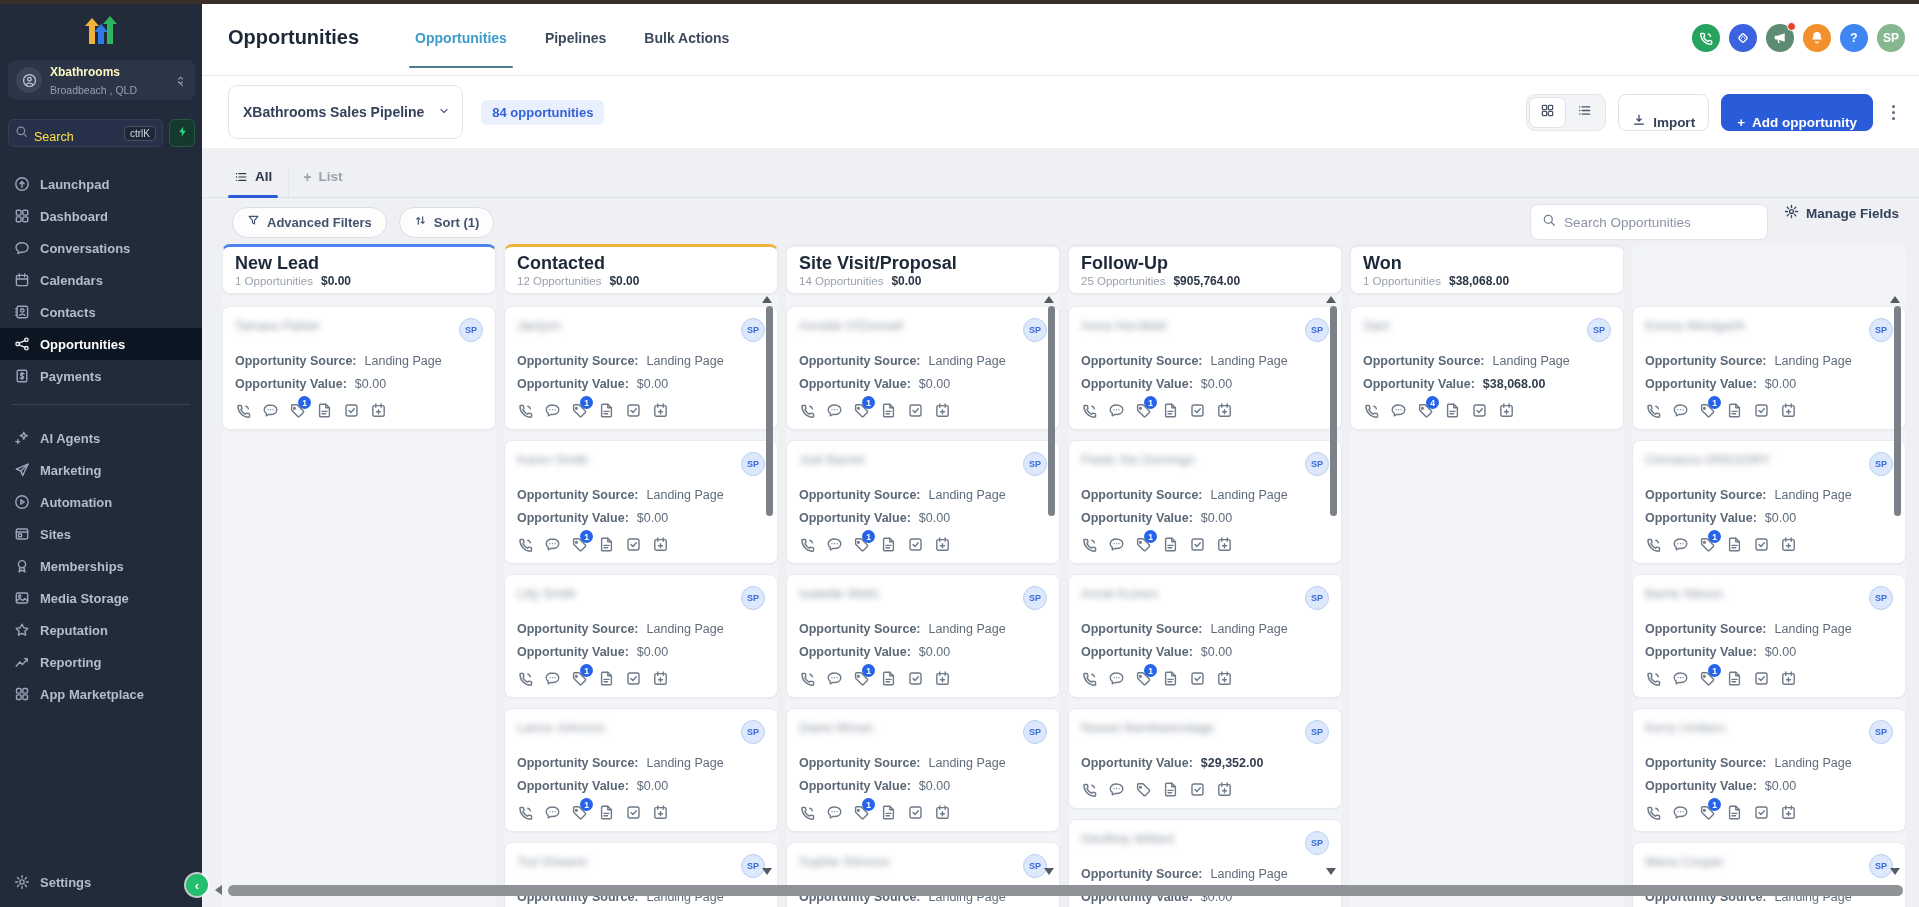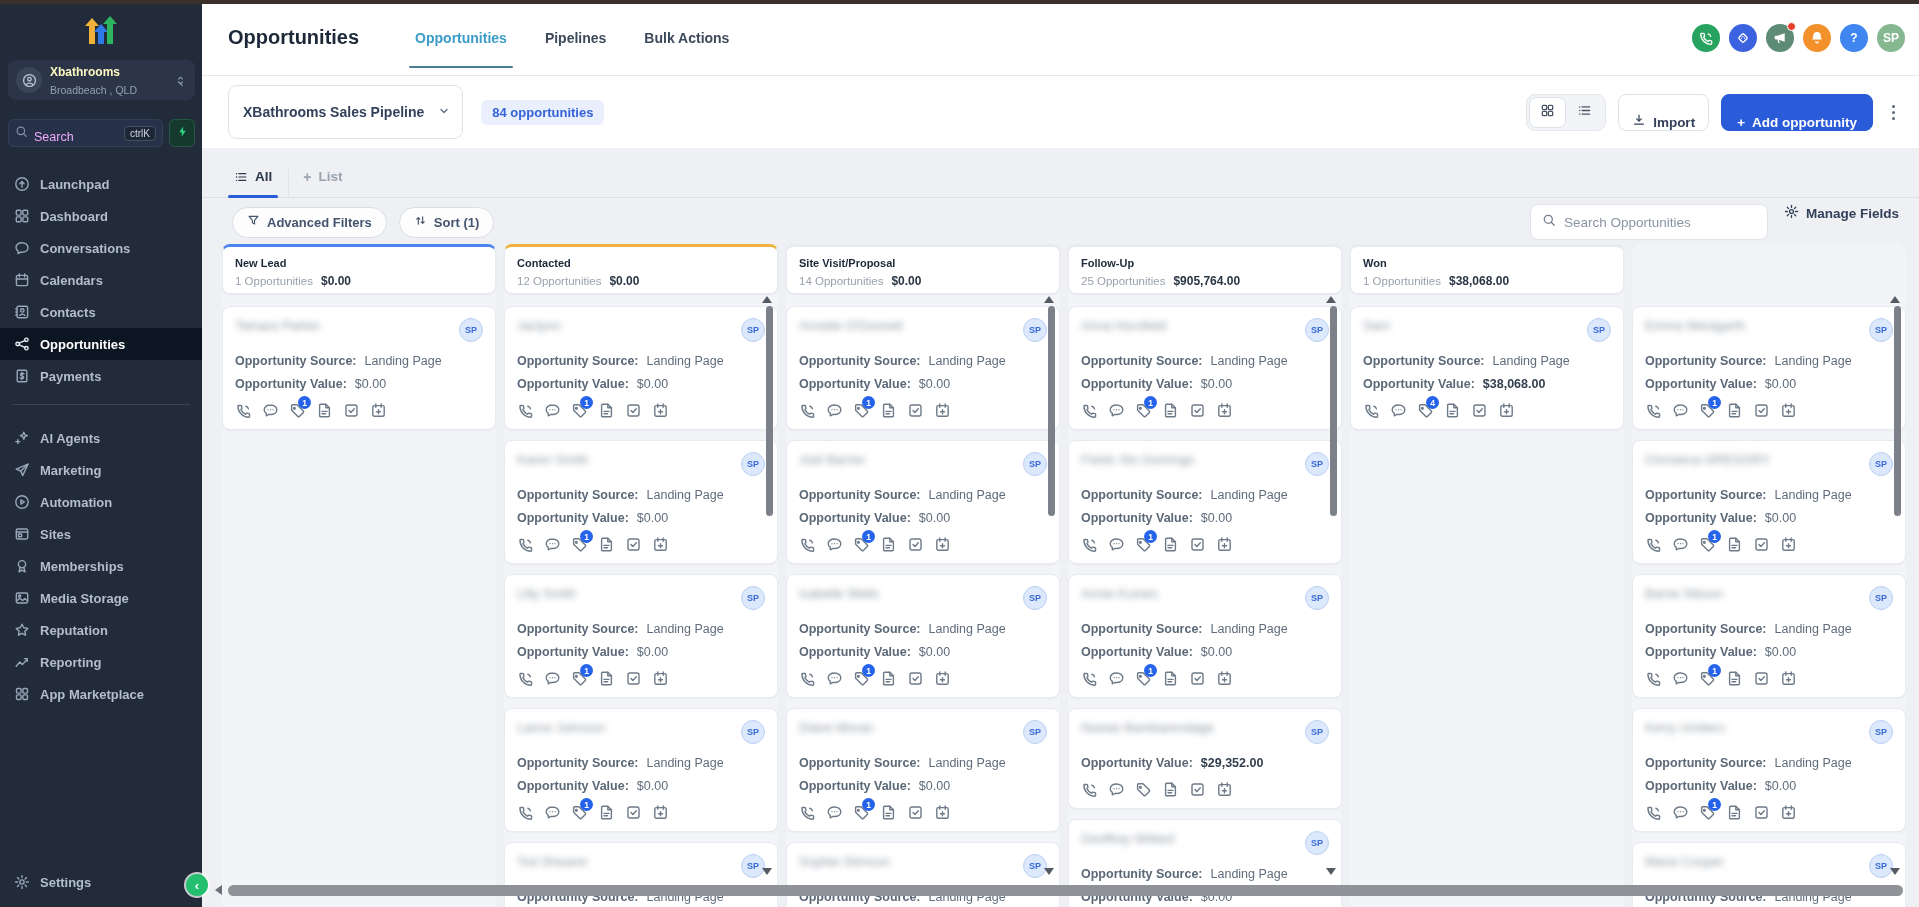--- a/index.html
+++ b/index.html
@@ -17,21 +17,21 @@
   .acc-avatar svg { width:15px; height:15px; }
   .acc-texts { flex:1; min-width:0; }
   .acc-name { color:#fef9c3; font-size:12px; font-weight:700; line-height:14px; white-space:nowrap; }
   .acc-loc { color:#94a0b2; font-size:10.5px; line-height:12px; white-space:nowrap; }
   .acc-chev { color:#8b97a8; display:flex; }
   .acc-chev svg { width:13px; height:13px; }
   .search-row { position:absolute; top:119px; left:8px; right:7px; display:flex; gap:6px; }
   .sb-search { flex:1; height:28px; background:#27324a; border:1px solid #333f56; border-radius:6px;
                display:flex; align-items:center; padding:0 6px; gap:6px; color:#8894a6; cursor:text; }
   .sb-search .icw svg { width:13px; height:13px; }
-  .sb-search .ph { flex:1; font-size:12.5px; color:#f0abfc;margin-top:8px; }
+  .sb-search .ph { flex:1; font-size:12.5px; color:#fde047;margin-top:8px; }
   .kbd { font-size:10px; color:#cdd5e0; background:#1d2736; border:1px solid #455064; border-radius:4px; padding:1px 5px; }
   .spark-btn { width:26px; height:28px; border:1px solid #245a44; background:#16392e; border-radius:6px; color:#31d583;
                display:flex; align-items:center; justify-content:center; cursor:pointer; }
   .spark-btn svg { width:13px; height:13px; }
   nav.nav { position:absolute; left:0; right:0; }
   #nav-top { top:168px; }
   #nav-bottom { top:422px; }
   .nav-item { height:32px; display:flex; align-items:center; gap:10px; padding:0 14px; color:#b3bdcb;
               font-size:13px; font-weight:600; cursor:pointer; white-space:nowrap; }
   .nav-item .icw { width:16px; display:flex; color:#9aa6b7; }
@@ -96,21 +96,21 @@
   .search-opp svg { width:14px; height:14px; color:#717d8c; }
   .search-opp .ph { font-size:13.5px; }
   .manage-fields { display:flex; align-items:center; gap:7px; color:#33415a; font-size:13.5px; font-weight:700; cursor:pointer; }
   .manage-fields svg { width:15px; height:15px; }
 
   
   .board { position:absolute; top:96px; left:20px; right:0; bottom:0; display:flex; gap:8px; overflow:hidden; }
   .column { width:274px; flex:none; position:relative; background:#f2f4f7; border-radius:10px 10px 0 0; }
   .col-head { background:#fff; border:1px solid #e7eaee; border-top:3px solid var(--accent); border-radius:8px;
               height:50px; padding:7px 12px 0; box-shadow:0 1px 2px rgba(16,24,40,.05); }
-  .col-title { font-size:11px; font-weight:700; color:#1d2939; line-height:18px; }
+  .col-title { font-size:18px; font-weight:700; color:#1d2939; line-height:18px; }
   .col-sub { display:flex; align-items:center; gap:8px; margin-top:2px; }
   .col-count { font-size:11.5px; color:#98a1ad; }
   .col-total { font-size:12px; font-weight:700; color:#2b3645; }
   .cards { position:absolute; top:62px; left:0; right:0; bottom:0; display:flex; flex-direction:column; gap:10px; overflow:hidden; }
   .card { background:#fff; border:1px solid #e7eaee; border-radius:8px; padding:11px 12px 10px; flex:none;
           box-shadow:0 1px 2px rgba(16,24,40,.04); cursor:pointer; }
   .card-top { display:flex; align-items:flex-start; justify-content:space-between; margin-bottom:12px; }
   .cname { font-size:13px; color:#8f98a3; filter:blur(3px); white-space:nowrap; overflow:hidden; max-width:190px; }
   .avatar { width:24px; height:24px; border-radius:50%; background:#dce8fb; border:1px solid #bcd0f2; color:#3b6bd6;
             font-size:9px; font-weight:700; display:flex; align-items:center; justify-content:center; flex:none; }

